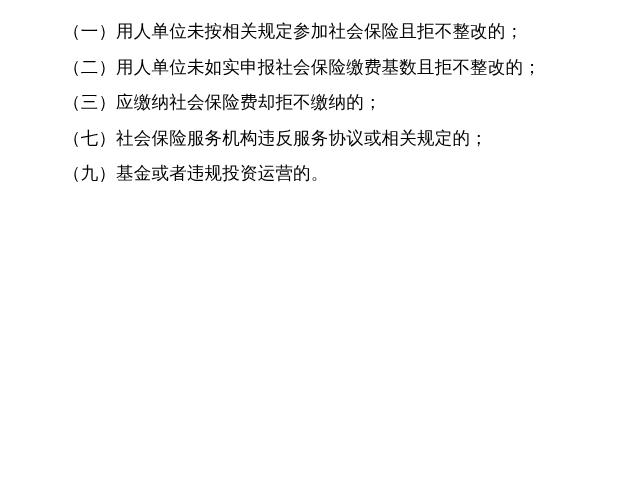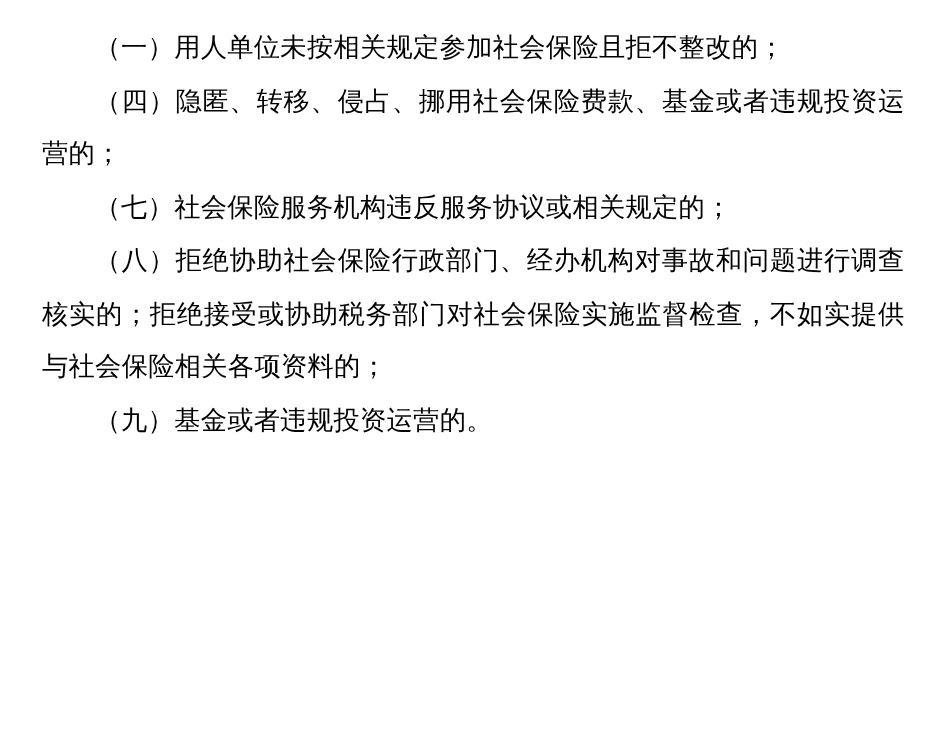--- a/index.html
+++ b/index.html
@@ -31,17 +31,17 @@
     letter-spacing: 0.2px;
     color: #000000;
     white-space: pre-wrap;
   }
 </style>
 </head>
 <body>
 
 <div id="document-page">
   <p class="doc-paragraph">（一）用人单位未按相关规定参加社会保险且拒不整改的；</p>
-  <p class="doc-paragraph">（四）隐匿、转移、侵占、挪用社会保险费款、基金或者违规投资运营的；</p>
+  <p class="doc-paragraph">（二）用人单位未如实申报社会保险缴费基数且拒不整改的；</p>
+  <p class="doc-paragraph">（三）应缴纳社会保险费却拒不缴纳的；</p>
   <p class="doc-paragraph">（七）社会保险服务机构违反服务协议或相关规定的；</p>
-  <p class="doc-paragraph">（八）拒绝协助社会保险行政部门、经办机构对事故和问题进行调查核实的；拒绝接受或协助税务部门对社会保险实施监督检查，不如实提供与社会保险相关各项资料的；</p>
   <p class="doc-paragraph">（九）基金或者违规投资运营的。</p>
 </div>
 
 </body></html>

